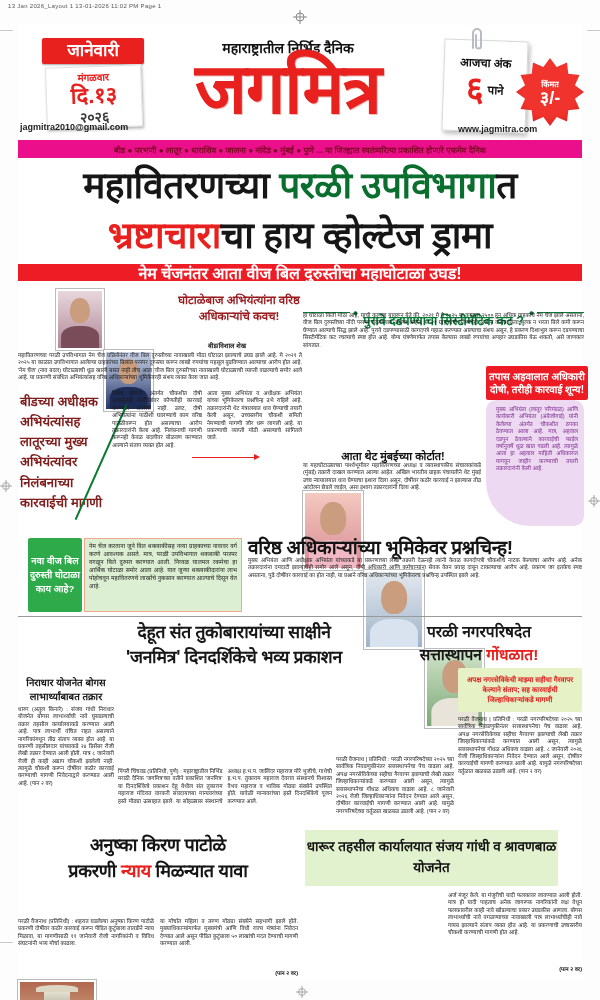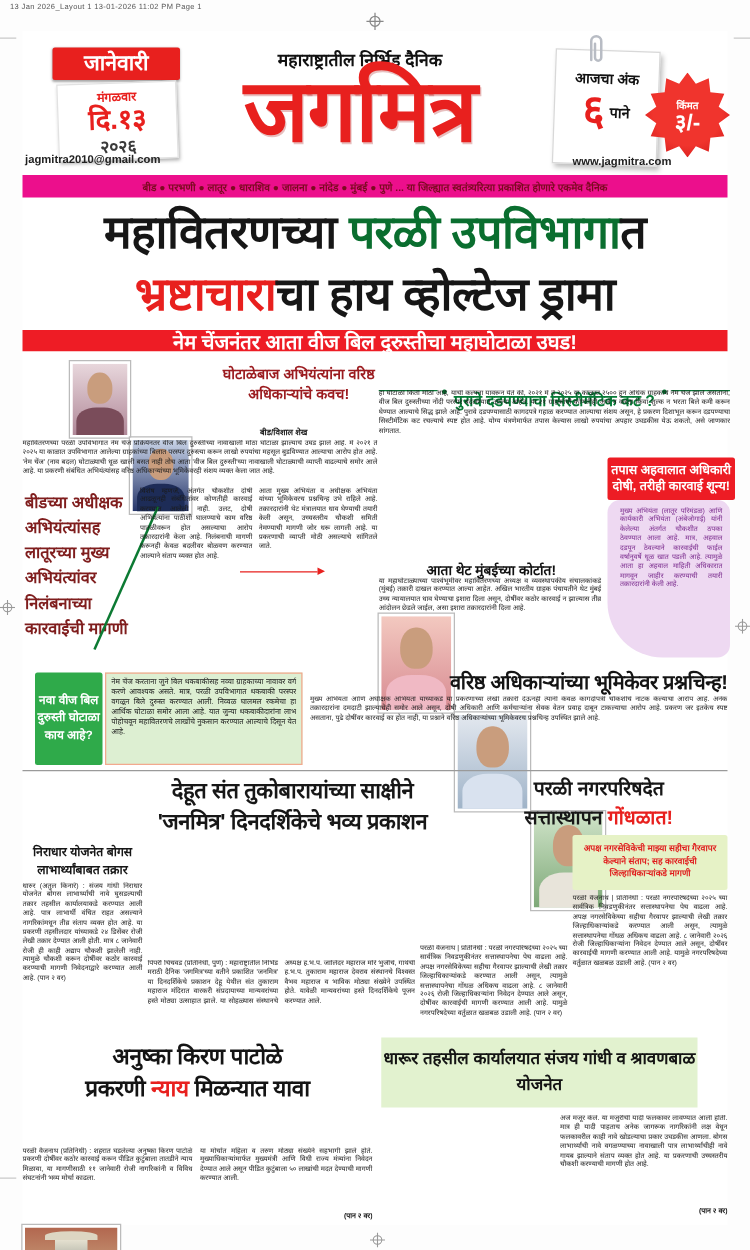--- a/index.html
+++ b/index.html
@@ -48,21 +48,21 @@
   .tiny2{font-size:6px;line-height:1.35;color:#1b1b1b;text-align:justify;overflow:hidden;}
   .cols2{column-count:2;column-gap:5px;}
   .demand{color:#7f1d1d;font-weight:700;font-size:13px;line-height:1.55;}
   .demand-slash{position:absolute;width:1.6px;background:#0c7a33;transform:rotate(24deg);}
   .probe-box{background:#ed1c24;color:#fff;font-weight:800;font-size:10px;line-height:1.35;text-align:center;display:flex;align-items:center;justify-content:center;padding:2px;border-radius:2px;}
   .purple-bubble{background:#eed9f2;border-radius:10px 10px 10px 44px;padding:6px 6px 4px 10px;}
   .purple-bubble .tiny{color:#7a2b8d;}
   .court-head{font-weight:800;font-size:11px;color:#111;text-align:center;}
   .what-box{background:#2faa4a;color:#fff;font-weight:800;font-size:9.5px;line-height:1.5;text-align:center;display:flex;align-items:center;justify-content:center;border-radius:2px;}
   .lightgreen{background:#ddefd2;border:1px solid #f2a98e;}
-  .question-head{font-weight:800;font-size:16px;color:#141414;text-align:right;letter-spacing:-.3px;}
+  .question-head{font-weight:800;font-size:19px;color:#141414;text-align:left;letter-spacing:-.3px;}
   .divider{background:#9a9a9a;height:1px;}
   .midhead{font-weight:800;font-size:17.5px;line-height:1.45;color:#171717;text-align:center;letter-spacing:-.3px;}
   .parlihead{font-weight:800;font-size:15.5px;line-height:1.5;color:#171717;text-align:center;}
   .smallhead{font-weight:800;font-size:9.8px;line-height:1.4;color:#161616;text-align:center;}
   .claim-box{background:#e6f2c6;color:#e01c1c;font-weight:800;font-size:7px;line-height:1.4;text-align:center;display:flex;align-items:center;justify-content:center;padding:2px 4px;border-radius:2px;}
   .anushka-h1{font-weight:800;font-size:18px;color:#141414;text-align:center;letter-spacing:-.3px;}
   .anushka-h2{font-weight:800;font-size:18px;color:#141414;text-align:center;letter-spacing:-.3px;}
   .dharur-box{background:#e2f2cf;text-align:center;font-weight:800;font-size:13.5px;line-height:1.55;color:#141414;display:flex;flex-direction:column;justify-content:center;}
   
   .photo{position:relative;overflow:hidden;border:2px solid #fff;outline:1px solid #bbb;}

